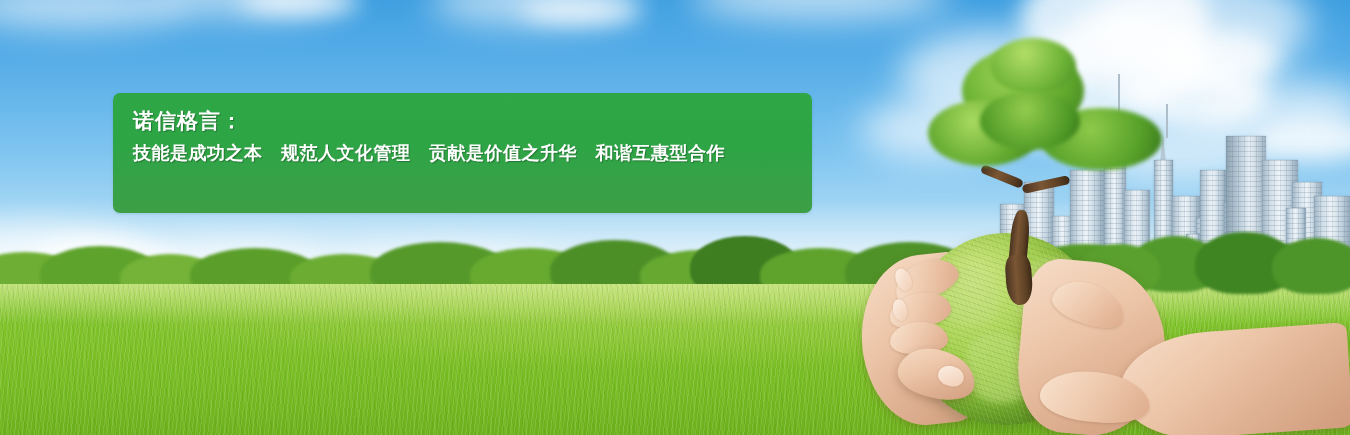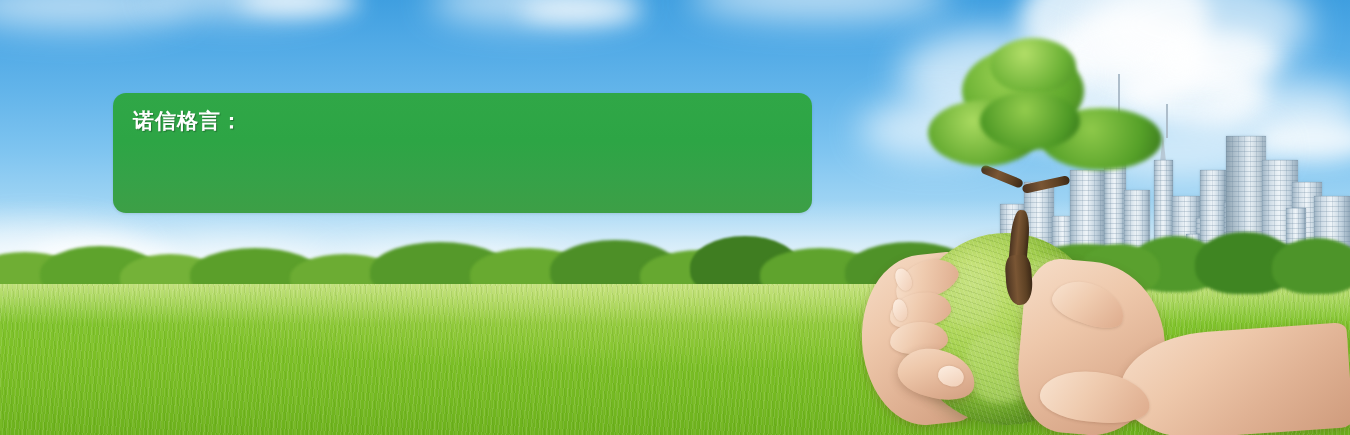--- a/index.html
+++ b/index.html
@@ -88,21 +88,21 @@
     background: linear-gradient(to bottom, rgba(214,235,150,.70), rgba(214,235,150,0));
   }
 
   
   .motto-panel {
     position: absolute;
     left: 113px;
     top: 93px;
     width: 699px;
     height: 120px;
-    border-radius: 13px;
+    border-radius: 7px;
     background: linear-gradient(to bottom, #30a747 0%, #2da545 40%, #35a248 70%, #3d9f46 100%);
     box-shadow: 0 1px 3px rgba(0,0,0,.10);
     box-sizing: border-box;
     padding: 13px 0 0 20px;
   }
   .motto-title {
     color: #ffffff;
     font-size: 21px;
     font-weight: bold;
     line-height: 30px;
@@ -352,15 +352,16 @@
 
     <div class="canopy" style="left:962px; top:48px; width:122px; height:86px; background:radial-gradient(circle at 38% 30%, #9ed455, #62ab2e 60%, #3f7e1f 100%);"></div>
     <div class="canopy" style="left:928px; top:100px; width:112px; height:66px; background:radial-gradient(circle at 40% 32%, #a9da60, #5ea62c 62%, #3b7a1d 100%);"></div>
     <div class="canopy" style="left:1040px; top:108px; width:122px; height:62px; background:radial-gradient(circle at 42% 34%, #8ec94a, #55a028 62%, #35711b 100%);"></div>
     <div class="canopy" style="left:990px; top:38px; width:86px; height:56px; background:radial-gradient(circle at 40% 28%, #b2de68, #6bb135 62%, #458722 100%);"></div>
     <div class="canopy" style="left:980px; top:92px; width:100px; height:58px; background:radial-gradient(circle at 45% 30%, #93cc4d, #4f9a26 65%, #2f6b18 100%);"></div>
   </div>
 
   <div class="motto-panel">
     <div class="motto-title">诺信格言：</div>
+    <div class="motto-line">技能是成功之本　规范人文化管理　贡献是价值之升华　和谐互惠型合作</div>
   </div>
 
 </div>
 
 </body></html>

